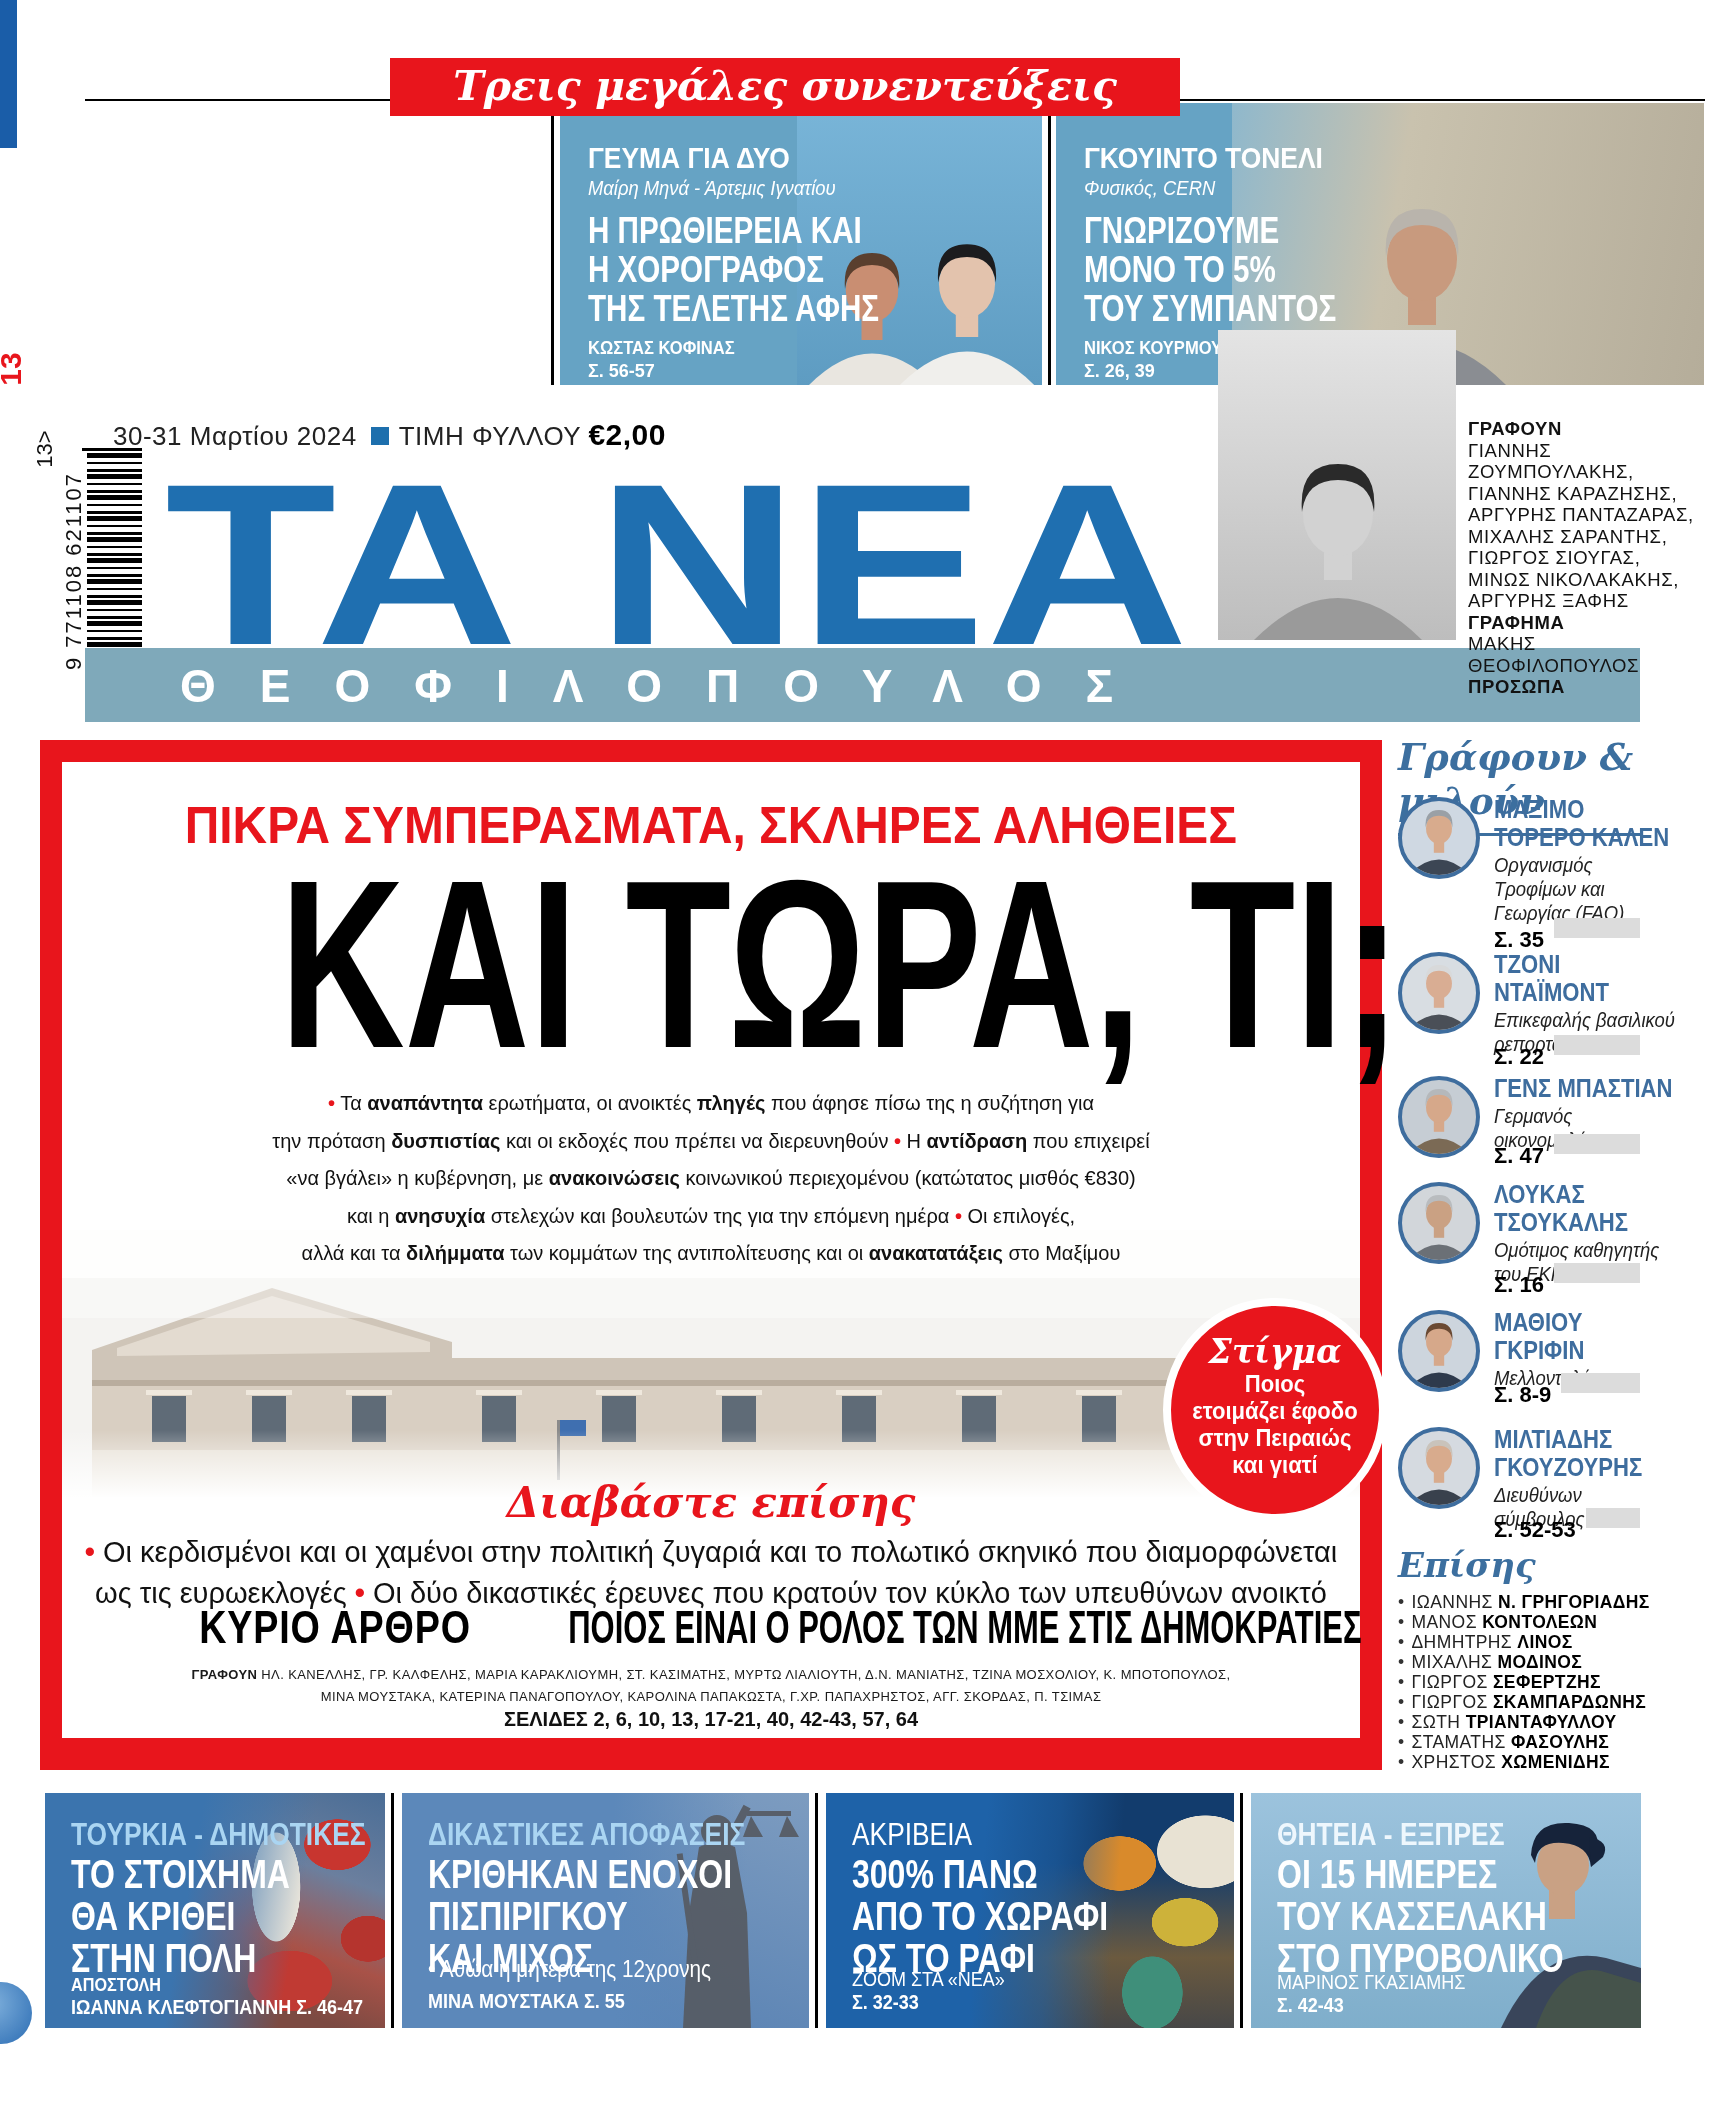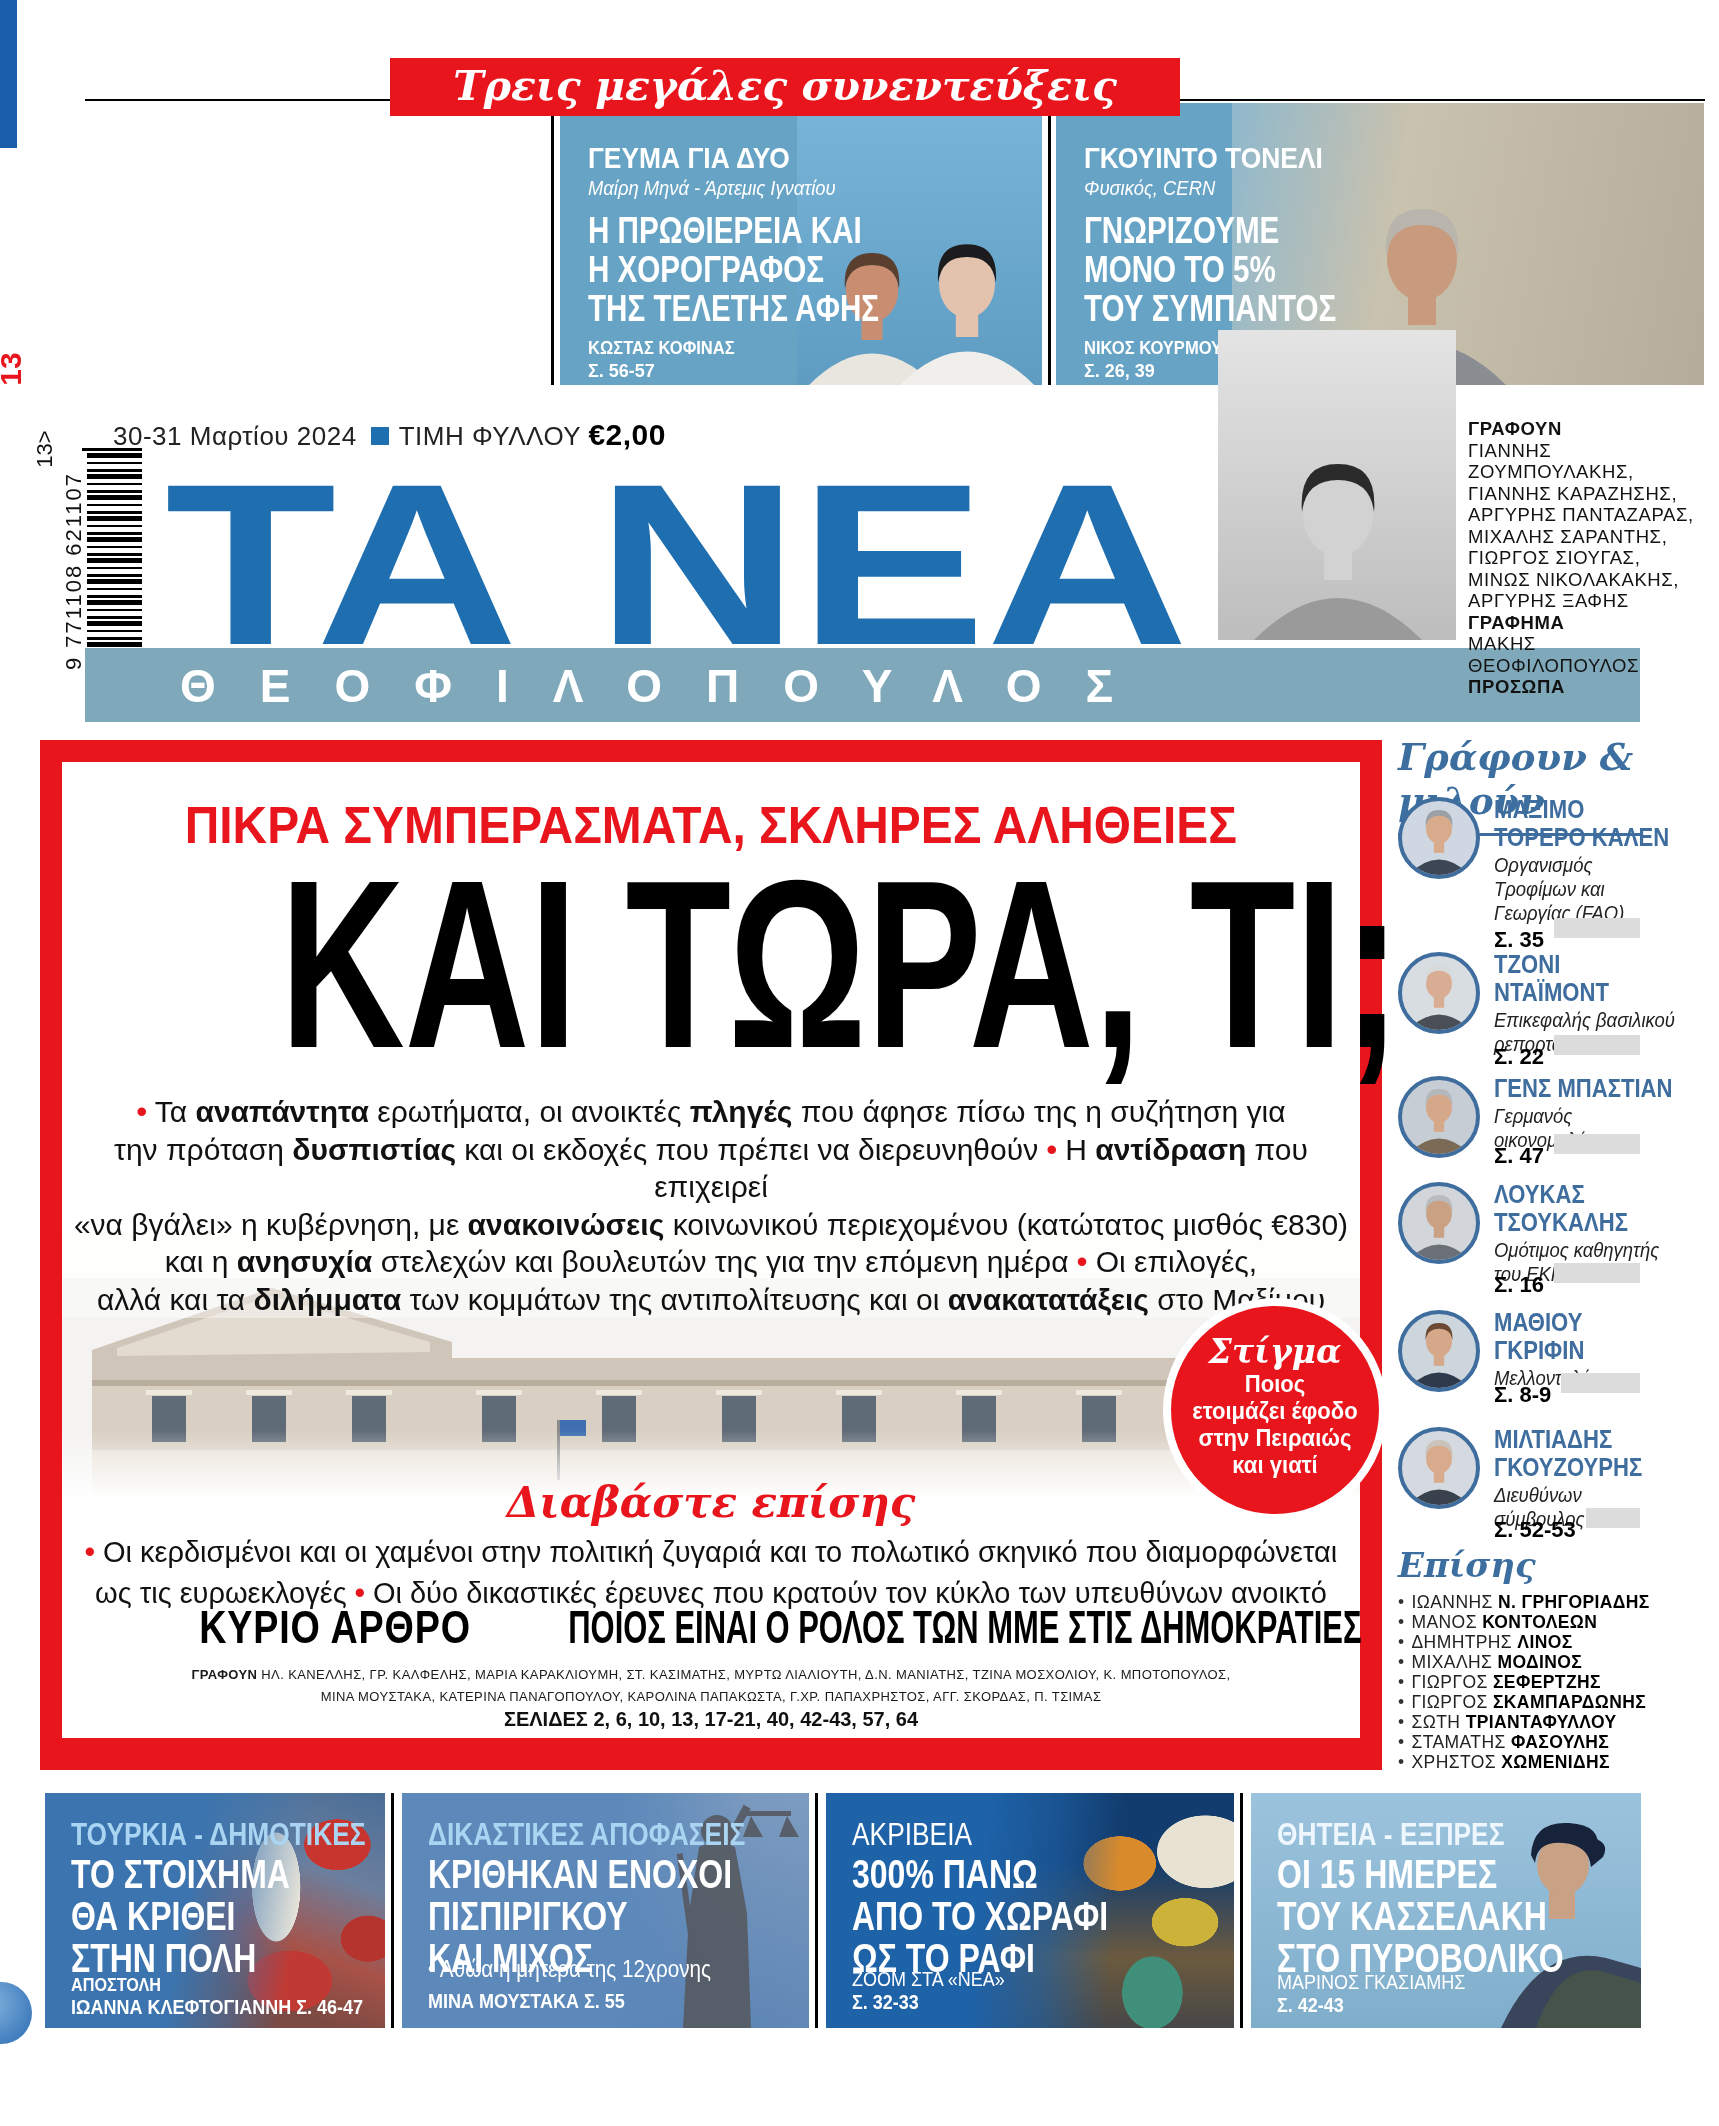--- a/index.html
+++ b/index.html
@@ -80,22 +80,22 @@
 
   
   .mainbox{left:40px;top:740px;width:1342px;height:1030px;box-sizing:border-box;
            border:22px solid #e8151c;border-bottom-width:32px;background:#fff;}
   .kicker{left:62px;top:795px;width:1298px;text-align:center;color:#e8151c;font-weight:bold;
           font-size:52px;white-space:nowrap;z-index:2;}
   .kicker span{display:inline-block;transform:scaleX(.92);}
   .headline{left:62px;top:856px;width:1298px;text-align:center;color:#000;font-weight:bold;
             font-size:240px;line-height:.9;white-space:nowrap;z-index:2;}
   .headline span{display:inline-block;transform:scaleX(.72);}
-  .deck{left:62px;top:1085px;width:1298px;text-align:center;font-size:30px;line-height:37.5px;
-        color:#111;z-index:3;margin-top:8px;}
+  .deck{left:62px;top:1085px;width:1298px;text-align:center;font-size:20px;line-height:37.5px;
+        color:#111;z-index:3;}
   .parl{left:62px;top:1230px;width:1298px;height:275px;z-index:1;}
   .parl-fade{left:62px;top:1430px;width:1298px;height:80px;z-index:1;
              background:linear-gradient(180deg,rgba(255,255,255,0),#fff 85%);}
   .badge{left:1163px;top:1298px;width:224px;height:224px;border-radius:50%;background:#e8151c;
          border:8px solid #fff;box-sizing:border-box;z-index:6;color:#fff;text-align:center;
          padding-top:28px;}
   .badge-title{font-family:"DejaVu Serif",serif;font-style:italic;font-weight:bold;font-size:33px;
                line-height:36px;}
   .badge-line{font-size:24px;font-weight:bold;line-height:27px;transform:scaleX(.92);}
   .readalso-h{left:62px;top:1478px;width:1298px;text-align:center;z-index:4;

